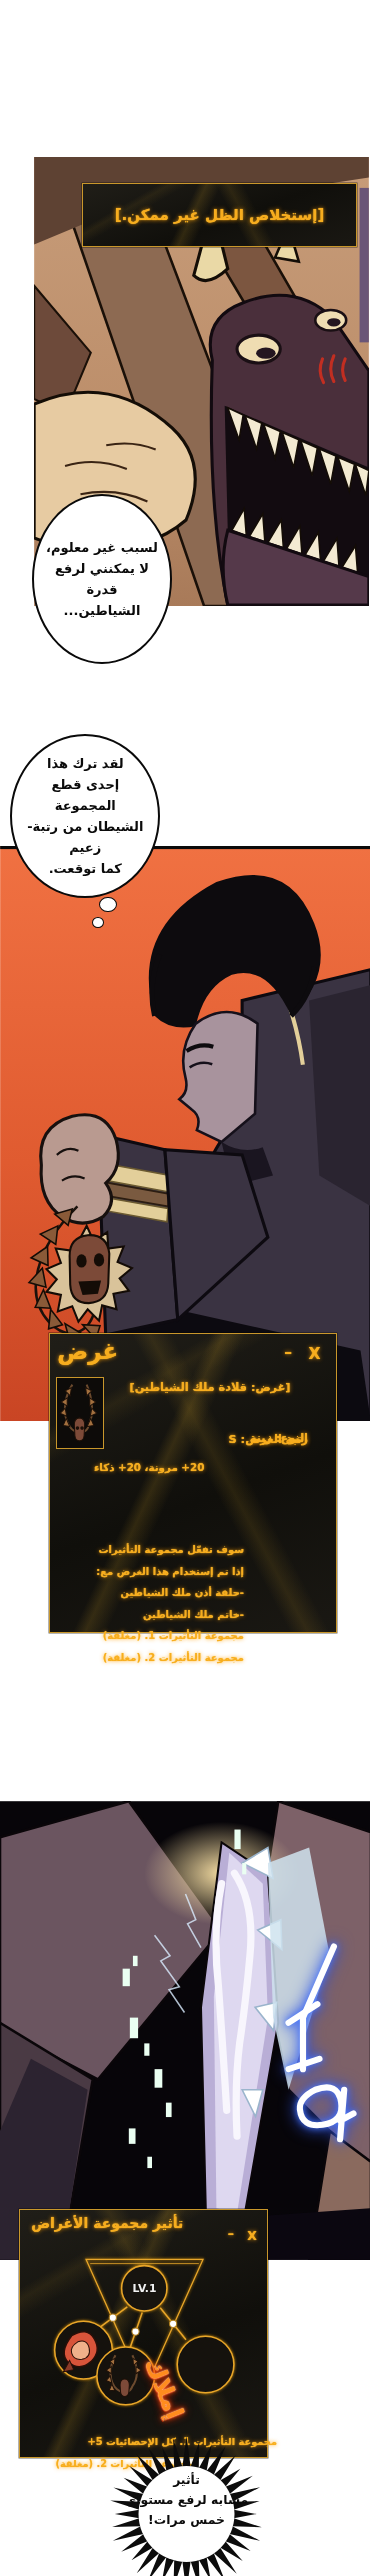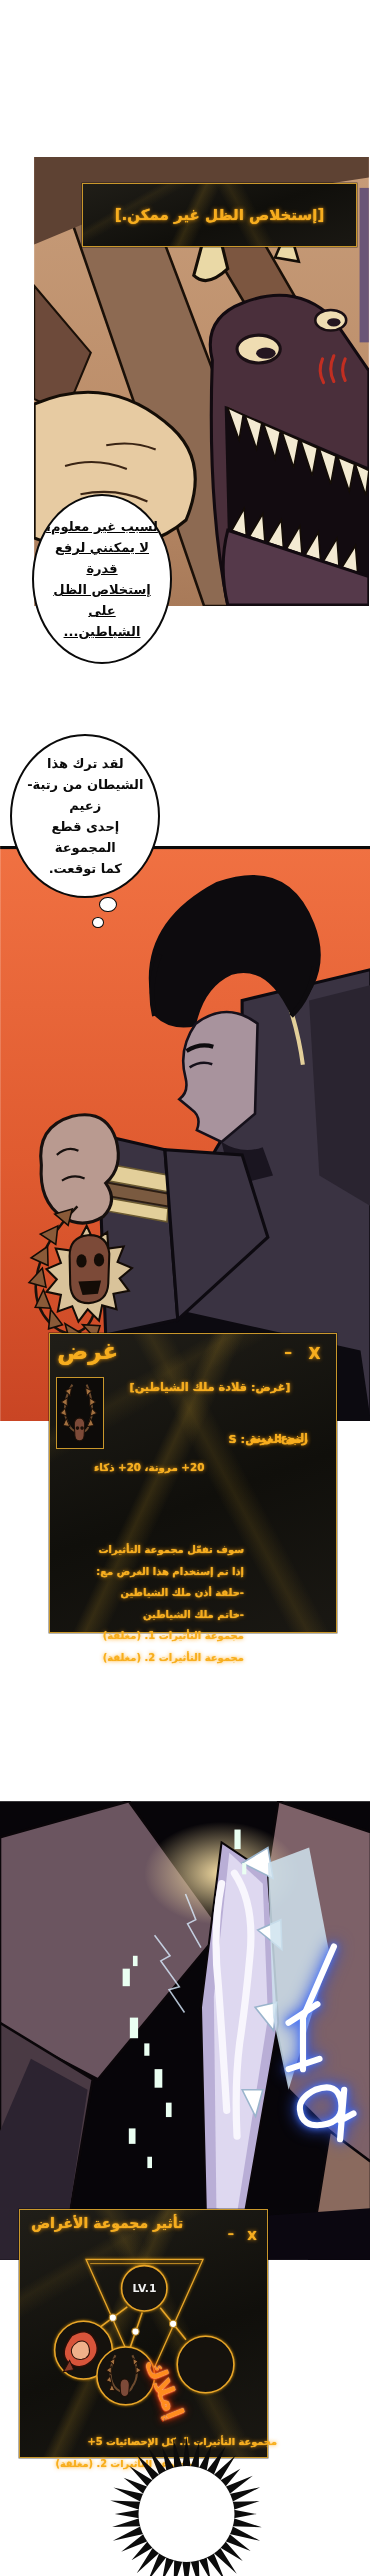--- a/index.html
+++ b/index.html
@@ -89,25 +89,24 @@
       <rect x="632" y="60" width="18" height="300" fill="#6a5577"></rect>
 
       <path d="M560,392 q-10,24 2,46 M582,386 q-12,26 0,50 M604,392 q-10,22 0,42" fill="none" stroke="#cf2f1f" stroke-width="6" stroke-linecap="round" opacity=".9"></path>
     </svg>
   </div>
 
   <div class="abs sysbox notif" style="left:82px;top:183px;width:275px;height:64px;">
     <span class="goldtext" dir="rtl" style="font-size:15px;">[إستخلاص الظل غير ممكن.]</span>
   </div>
 
-  <div class="abs bubble" style="left:32px;top:494px;width:140px;height:170px;padding:9.3px;text-decoration:underline;">
+  <div class="abs bubble" style="left:32px;top:494px;width:140px;height:170px;padding:9.3px;">
     <div class="btext" dir="rtl" style="font-size:13px;">
       <div>لسبب غير معلوم،</div>
       <div>لا يمكنني لرفع قدرة</div>
-      <div>إستخلاص الظل على</div>
       <div>الشياطين...</div>
     </div>
   </div>
 
   <div class="abs" style="left:0;top:846px;width:371px;height:575px;">
     <svg width="371" height="575" viewBox="0 0 720 1117">
       <defs>
         <linearGradient id="org" x1="0" y1="0" x2="0" y2="1">
           <stop offset="0" stop-color="#f07142"></stop>
             <stop offset=".55" stop-color="#e05b30"></stop>
@@ -159,22 +158,22 @@
         <ellipse cx="158" cy="806" rx="10" ry="13" fill="#140c06"></ellipse>
         <ellipse cx="192" cy="804" rx="10" ry="13" fill="#140c06"></ellipse>
         <path d="M152,846 l44,-2 l-6,26 l-30,2 Z" fill="#140c06"></path>
       </g>
     </svg>
   </div>
 
   <div class="abs bubble" style="left:10.3px;top:734px;width:150px;height:164px;padding:8.2px;">
     <div class="btext" dir="rtl" style="font-size:13px;">
       <div>لقد ترك هذا</div>
+      <div>إحدى قطع المجموعة</div>
       <div>الشيطان من رتبة-زعيم</div>
-      <div>إحدى قطع المجموعة</div>
       <div>كما توقعت.</div>
     </div>
   </div>
   <div class="abs trail" style="left:99px;top:897px;width:15.5px;height:13.4px;"></div>
   <div class="abs trail" style="left:92px;top:917px;width:9.8px;height:8.8px;"></div>
 
   <div class="abs sysbox" style="left:49px;top:1333px;width:288px;height:300px;">
     <div class="abs goldtext" style="left:7.2px;top:4.1px;font-size:23px;font-weight:bold;">غرض</div>
     <div class="abs goldtext winctl" style="right:44px;top:9.3px;font-size:15.5px;">–</div>
     <div class="abs goldtext winctl" style="right:15.5px;top:11.3px;font-size:15.5px;">X</div>
@@ -312,16 +311,21 @@
     <div class="abs goldtext" dir="rtl" style="left:6.2px;top:248px;width:197px;text-align:center;font-size:9.8px;font-weight:bold;">مجموعة التأثيرات 2. (مغلقة)</div>
   </div>
 
   <div class="abs sfx-equip" style="left:123px;top:2368px;width:77px;font-size:24px;transform:rotate(68deg);transform-origin:center;" dir="rtl">إملاك</div>
 
   <div class="abs" style="left:106px;top:2433px;width:161px;height:162px;">
     <svg width="161" height="162" viewBox="0 0 312 314">
       <polygon id="burst-star" fill="#0c0c0c" points="292.0,157.0 247.6,165.0 302.1,182.8 244.9,180.8 298.5,208.9 239.4,195.9 280.3,228.8 231.4,209.8 264.9,248.3 221.1,222.1 253.3,272.9 208.8,232.4 230.7,286.3 194.9,240.4 203.1,286.3 179.8,245.9 181.6,302.0 164.0,248.6 156.0,308.9 148.0,248.6 130.8,299.7 132.2,245.9 107.9,289.1 117.1,240.4 80.6,287.6 103.2,232.4 59.5,272.0 90.9,222.1 49.4,246.5 80.6,209.8 29.5,230.0 72.6,195.9 13.2,209.0 67.1,180.8 12.0,182.4 64.4,165.0 17.0,157.0 64.4,149.0 8.2,130.9 67.1,133.2 14.3,105.4 72.6,118.1 34.1,86.6 80.6,104.2 45.1,63.9 90.9,91.9 58.4,40.6 103.2,81.6 82.3,29.3 117.1,73.6 109.0,27.9 132.2,68.1 130.1,10.1 148.0,65.4 156.0,5.6 164.0,65.4 180.7,16.9 179.8,68.1 205.0,22.3 194.9,73.6 231.8,25.7 208.8,81.6 251.4,43.3 221.1,91.9 260.3,69.5 231.4,104.2 284.4,82.9 239.4,118.1 298.6,105.1 244.9,133.2 297.5,132.0 247.6,149.0"></polygon>
       <circle cx="156" cy="157" r="93" fill="#ffffff"></circle>
     </svg>
+    <div class="abs btext" dir="rtl" style="left:18.5px;top:37px;width:124px;font-size:12.4px;line-height:1.6;text-align:center;">
+      <div>تأثير</div>
+      <div>مشابه لرفع مستواي</div>
+      <div>خمس مرات!</div>
+    </div>
   </div>
 
 </div>
 
 
 </body></html>

